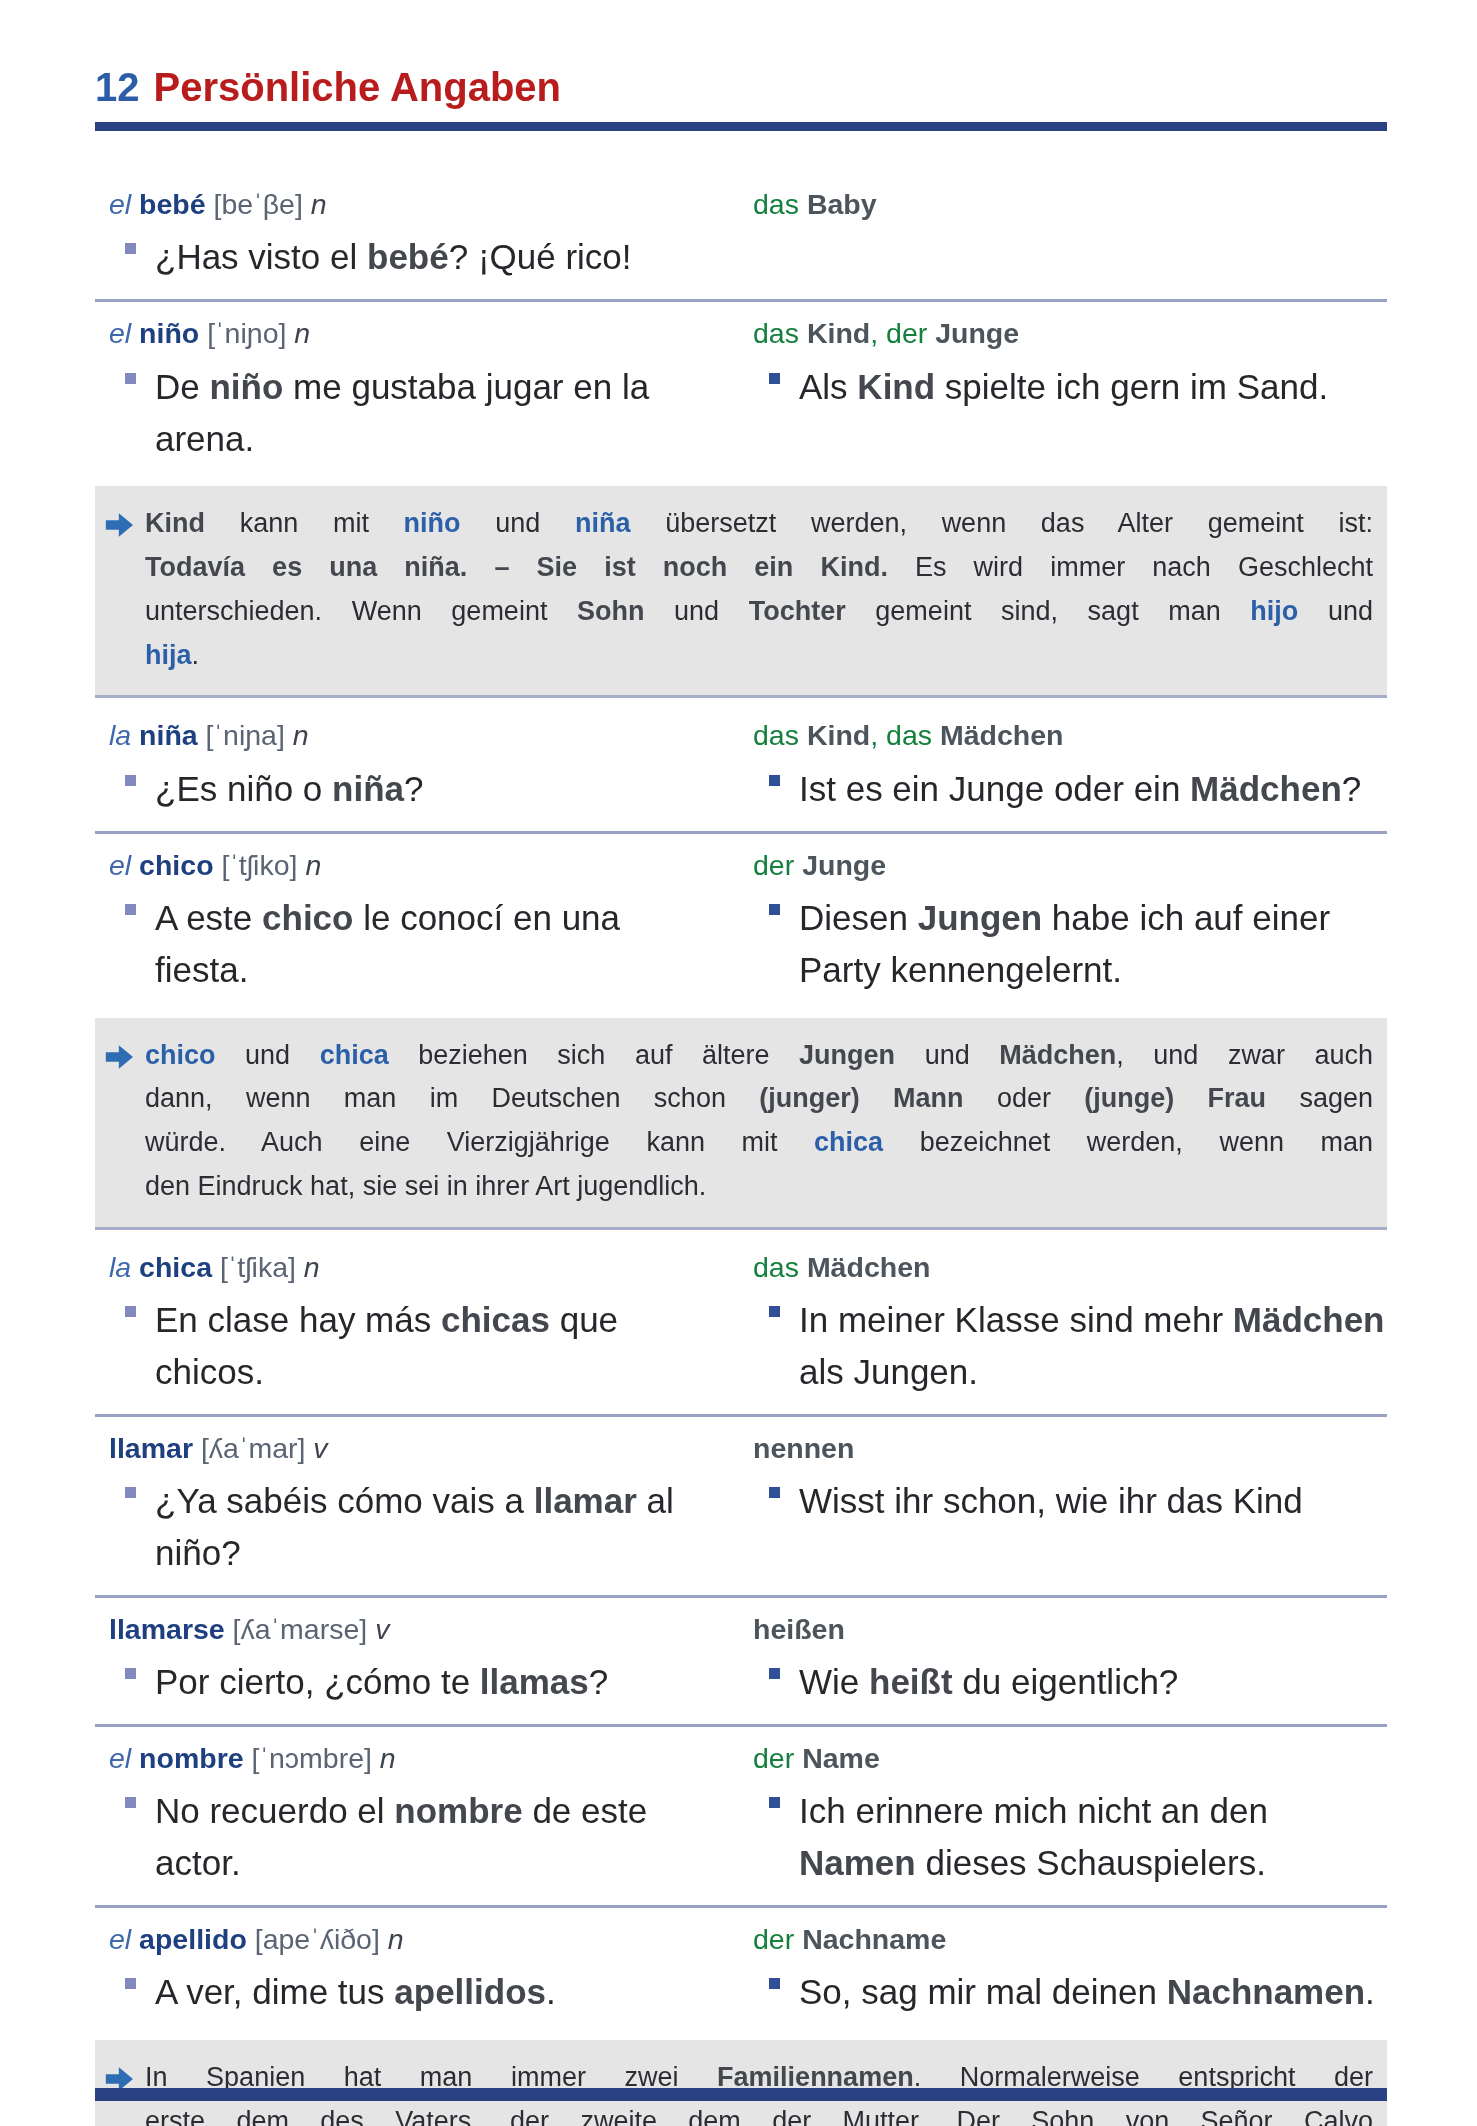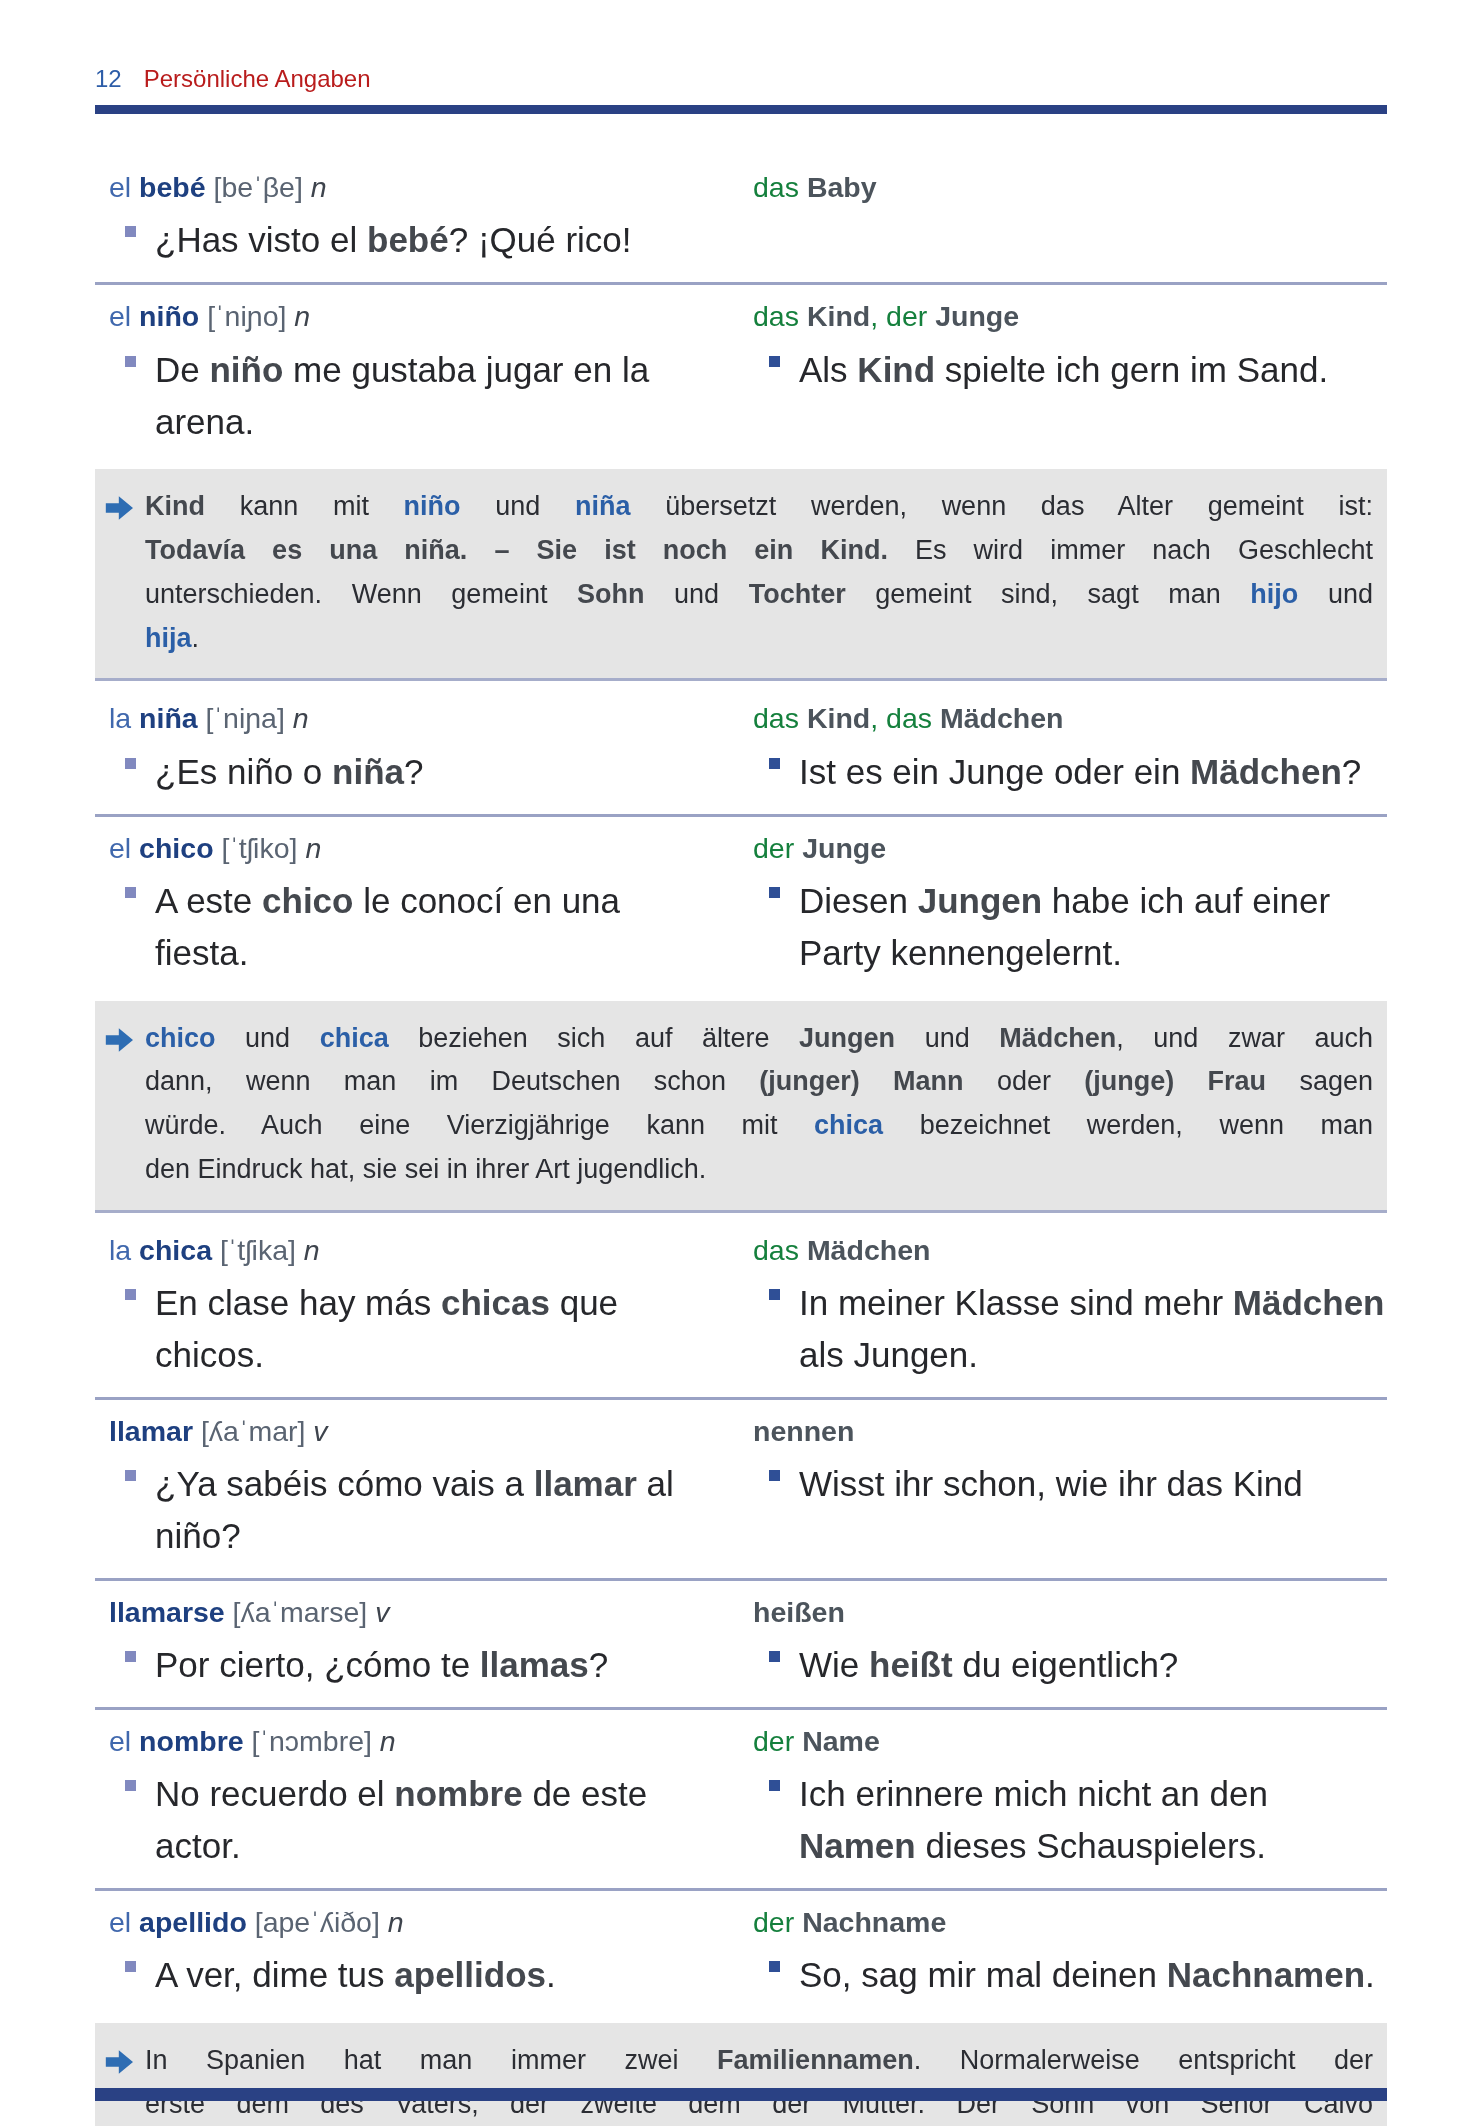--- a/index.html
+++ b/index.html
@@ -7,31 +7,31 @@
     position:relative;
     width:1477px;height:2126px;
     background:#ffffff;
     font-family:"Liberation Sans", sans-serif;
     color:#26272b;
     overflow:hidden;
   }
   .content{position:absolute;left:95px;top:44px;width:1292px;}
 
   
-  .hdr{display:flex;align-items:baseline;gap:22px;font-size:24px;font-weight:normal;}
+  .hdr{display:flex;align-items:baseline;gap:14px;font-size:40px;font-weight:bold;}
   .pgnum{color:#2d5da8;}
   .pgtitle{color:#b91c1c;margin-top:21px;}
   .hrule{height:9px;background:#2a4184;margin-top:12px;}
 
   
   .entries{margin-top:42px;}
   .entry{display:grid;grid-template-columns:600px 1fr;column-gap:44px;padding:12px 0 16px 14px;}
   .sep{height:3px;background:#9aa2c4;}
   .head{font-size:28.5px;line-height:1.35;}
-  .t-art-es{color:#4068ad;}
+  .t-art-es{color:#4068ad;font-style:italic;}
   .t-hw-es{color:#1e4080;font-weight:bold;}
   .t-ph{color:#5a6472;}
   .t-pos{color:#3e444d;font-style:italic;}
   .t-art{color:#15803d;}
   .t-hw{color:#4c545c;font-weight:bold;}
 
   .ex{position:relative;margin-top:8px;padding-left:46px;font-size:35px;line-height:1.48;color:#26272b;}
   .bullet{position:absolute;left:16px;top:12px;width:11px;height:11px;display:block;}
   .bullet.es{background:#8189bf;}
   .bullet.de{background:#2f4f96;}

